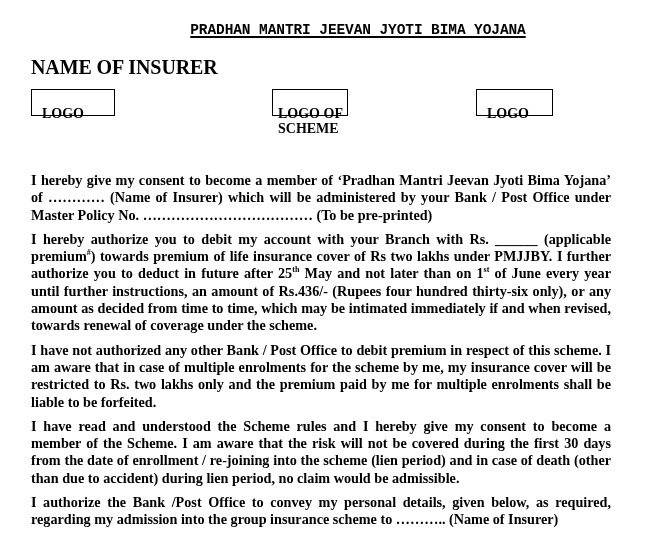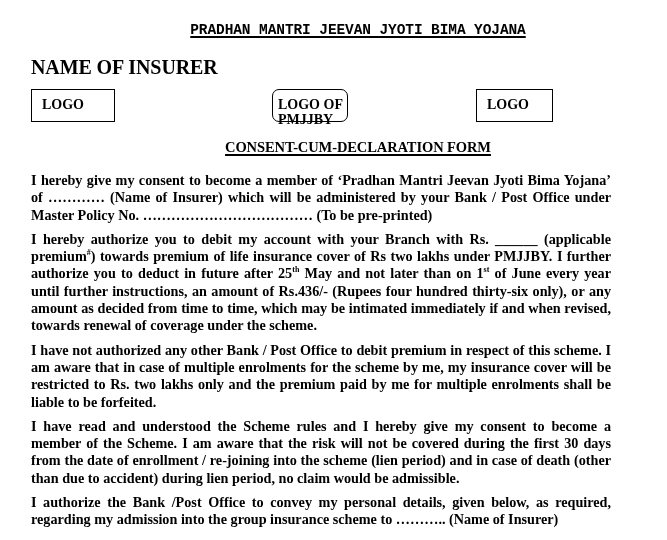--- a/index.html
+++ b/index.html
@@ -42,30 +42,30 @@
       font-weight: bold;
       font-size: 20px;
       white-space: nowrap;
       letter-spacing: -0.1px;
     }
     .heading.left { left: 31px; }
     .heading.right { left: 421px; }
     .logo-box {
       position: absolute;
       top: 89px;
-      height: 33px;
+      height: 27px;
       border: 1.3px solid #000;
       box-sizing: border-box;
       font-weight: bold;
       font-size: 14px;
       line-height: 15px;
-      padding-top: 7px;
+      padding-top: 16px;
     }
     .logo-box.insurer { left: 31px; width: 84px; padding-left: 10px; }
-    .logo-box.scheme { left: 272px; width: 76px; padding-left: 5px; border-radius: 7px; }
+    .logo-box.scheme { left: 272px; width: 76px; padding-left: 5px; }
     .logo-box.bank { left: 476px; width: 77px; padding-left: 10px; }
     .subtitle {
       position: absolute;
       left: 223px;
       top: 139px;
       width: 270px;
       text-align: center;
       font-weight: bold;
       font-size: 14.5px;
       text-decoration: underline;
@@ -105,28 +105,27 @@
   <div class="title">PRADHAN MANTRI JEEVAN JYOTI BIMA YOJANA</div>
 
   <div class="heading left">NAME OF INSURER</div>
 
   <div class="logo-box insurer">
     <span>LOGO</span>
   </div>
 
   <div class="logo-box scheme">
     <div>LOGO OF</div>
-    <div>PMJJBY</div>
+    <div>SCHEME</div>
   </div>
 
   <div class="logo-box bank">
     <span>LOGO</span>
   </div>
 
-  <div class="subtitle">CONSENT-CUM-DECLARATION FORM</div>
 
   <div class="body-text">
     <p>I hereby give my consent to become a member of ‘Pradhan Mantri Jeevan Jyoti Bima Yojana’ of ………… (Name of Insurer) which will be administered by your Bank / Post Office under Master Policy No. ……………………………… (To be pre-printed)</p>
     <p><span>I hereby authorize you to debit my account with your Branch with Rs. ______ (applicable premium</span><sup>#</sup><span>) towards premium of life insurance cover of Rs two lakhs under PMJJBY. I further authorize you to deduct in future after 25</span><sup>th</sup><span> May and not later than on 1</span><sup>st</sup><span> of June every year until further instructions, an amount of Rs.436/- (Rupees four hundred thirty-six only), or any amount as decided from time to time, which may be intimated immediately if and when revised, towards renewal of coverage under the scheme.</span></p>
     <p>I have not authorized any other Bank / Post Office to debit premium in respect of this scheme. I am aware that in case of multiple enrolments for the scheme by me, my insurance cover will be restricted to Rs. two lakhs only and the premium paid by me for multiple enrolments shall be liable to be forfeited.</p>
     <p class="gap-large">I have read and understood the Scheme rules and I hereby give my consent to become a member of the Scheme. I am aware that the risk will not be covered during the first 30 days from the date of enrollment / re-joining into the scheme (lien period) and in case of death (other than due to accident) during lien period, no claim would be admissible.</p>
     <p class="gap-large">I authorize the Bank /Post Office to convey my personal details, given below, as required, regarding my admission into the group insurance scheme to ……….. (Name of Insurer)</p>
   </div>
 
 </div>

